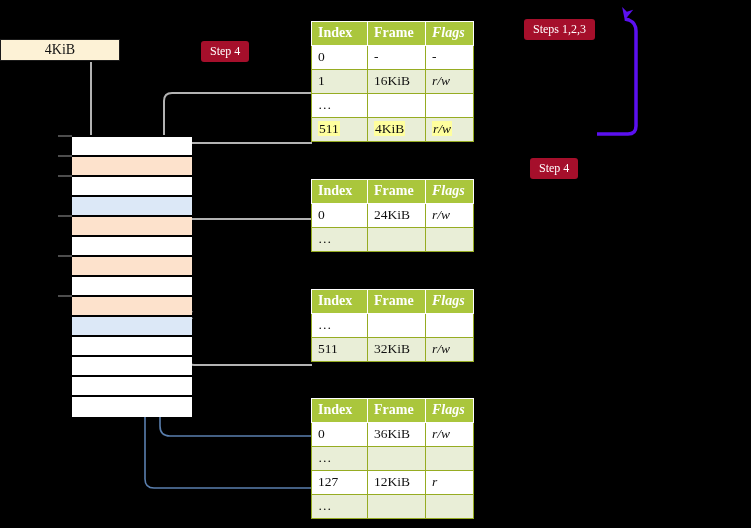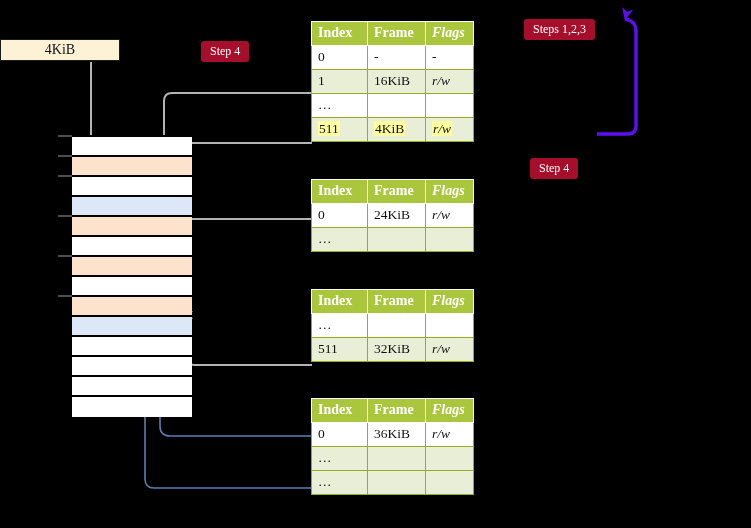--- a/index.html
+++ b/index.html
@@ -299,20 +299,25 @@
         <tr class="odd">
           <td class="c-index"><span>0</span></td>
           <td class="c-frame"><span>36KiB</span></td>
           <td class="c-flags"><span>r/w</span></td>
         </tr>
         <tr class="even">
           <td class="c-index"><span class="ell">…</span></td>
           <td class="c-frame"><span></span></td>
           <td class="c-flags"><span></span></td>
         </tr>
+        <tr class="odd">
+          <td class="c-index"><span>127</span></td>
+          <td class="c-frame"><span>12KiB</span></td>
+          <td class="c-flags"><span>r</span></td>
+        </tr>
         <tr class="even">
           <td class="c-index"><span class="ell">…</span></td>
           <td class="c-frame"><span></span></td>
           <td class="c-flags"><span></span></td>
         </tr>
       </tbody>
     </table>
 
 </div>
 

